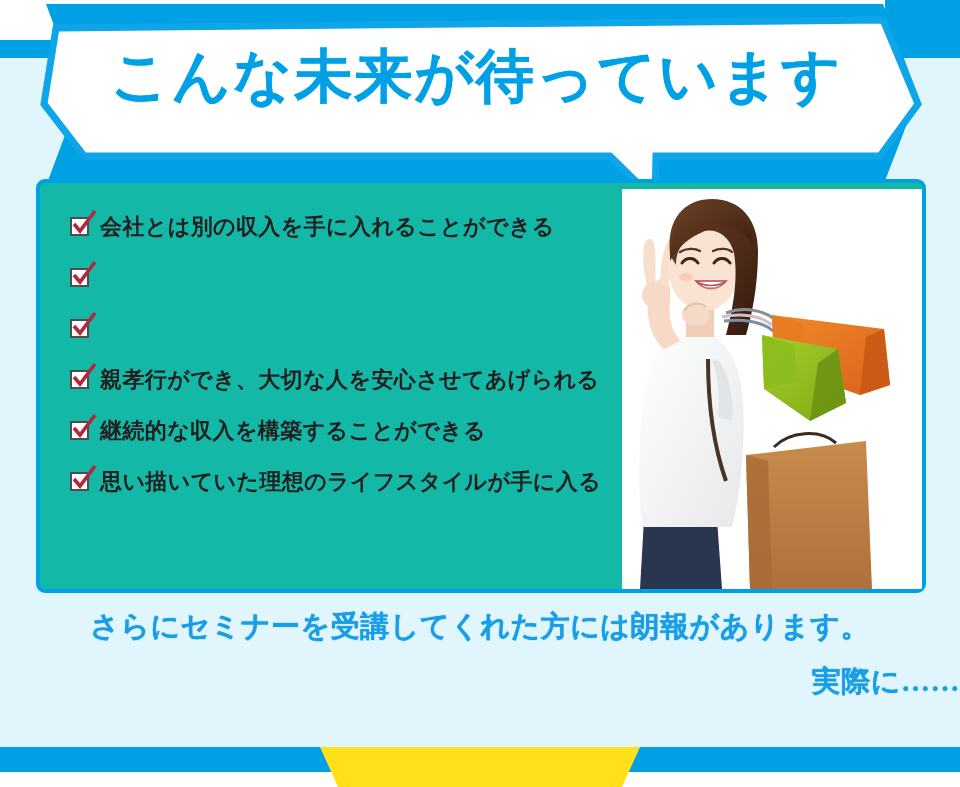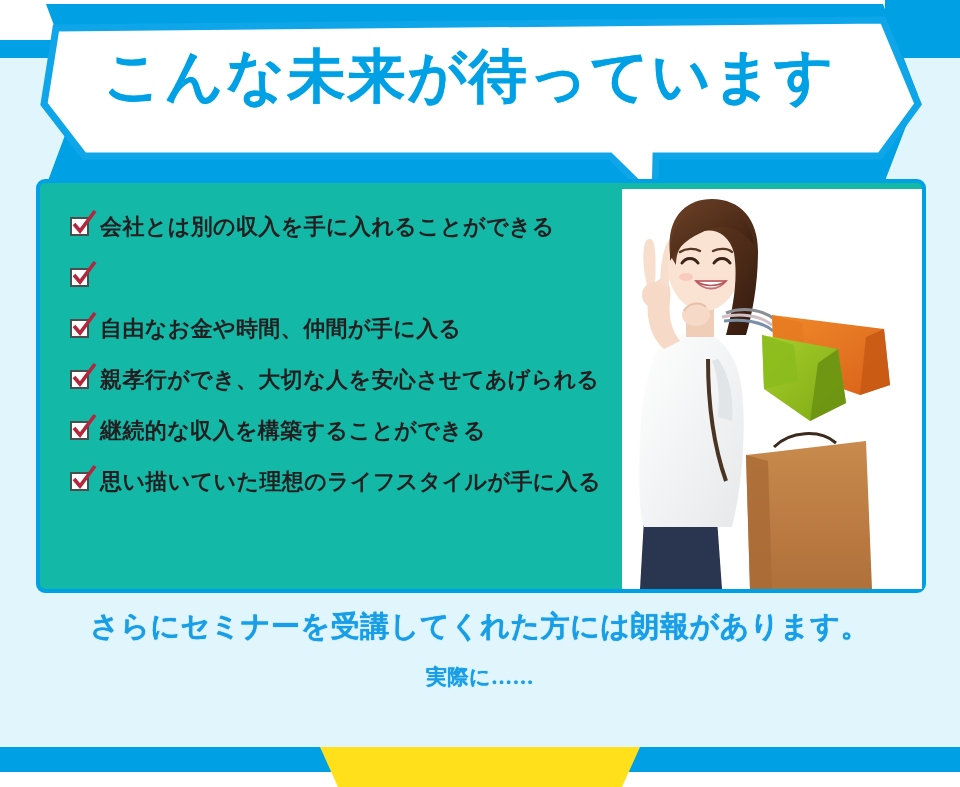--- a/index.html
+++ b/index.html
@@ -66,21 +66,21 @@
   }
   .banner-shadow, .banner-shape {
     position: absolute;
     left: 0; top: 0;
     width: 890px; height: 205px;
   }
   .banner-shadow svg, .banner-shape svg { display: block; }
 
   .banner-title {
     position: absolute;
-    left: 9px; top: 22px;
+    left: 16px; top: 22px;
     width: 845px;
     height: 110px;
     display: flex;
     align-items: center;
     justify-content: center;
     font-family: Liberation Serif, serif;
     font-weight: bold;
     font-size: 58px;
     letter-spacing: 2px;
     color: #00a0e4;
@@ -151,24 +151,25 @@
     color: #189ee6;
   }
   .bottom-line1 {
     font-size: 29px;
     letter-spacing: 0.5px;
     line-height: 1.0;
     text-shadow: 0 0 1px #189ee6;
   }
   .bottom-line2 {
     margin-top: 26px;
-    font-size: 21px;
+    font-size: 29px;
     letter-spacing: 0.5px;
     line-height: 1.0;
     text-shadow: 0 0 1px #189ee6;
+    text-align: right;
   }
 
   
   .bottom-band {
     position: absolute;
     left: 0; top: 747px;
     width: 960px; height: 25px;
     background: #00a0e4;
   }
   .bottom-white {
@@ -241,21 +242,20 @@
         </span>
       </div>
 
 
       <div class="check-row">
         <span class="checkbox">
           <svg class="tick" width="26" height="26" viewBox="0 0 26 26">
             <path d="M 3 14 L 9 21 L 24 1" fill="none" stroke="#b5253b" stroke-width="3.6" stroke-linecap="butt" stroke-linejoin="miter"></path>
           </svg>
         </span>
-        <span class="check-label">自由なお金や時間、仲間が手に入る</span>
       </div>
 
       <div class="check-row">
         <span class="checkbox">
           <svg class="tick" width="26" height="26" viewBox="0 0 26 26">
             <path d="M 3 14 L 9 21 L 24 1" fill="none" stroke="#b5253b" stroke-width="3.6" stroke-linecap="butt" stroke-linejoin="miter"></path>
           </svg>
         </span>
         <span class="check-label">親孝行ができ、大切な人を安心させてあげられる</span>
       </div>

